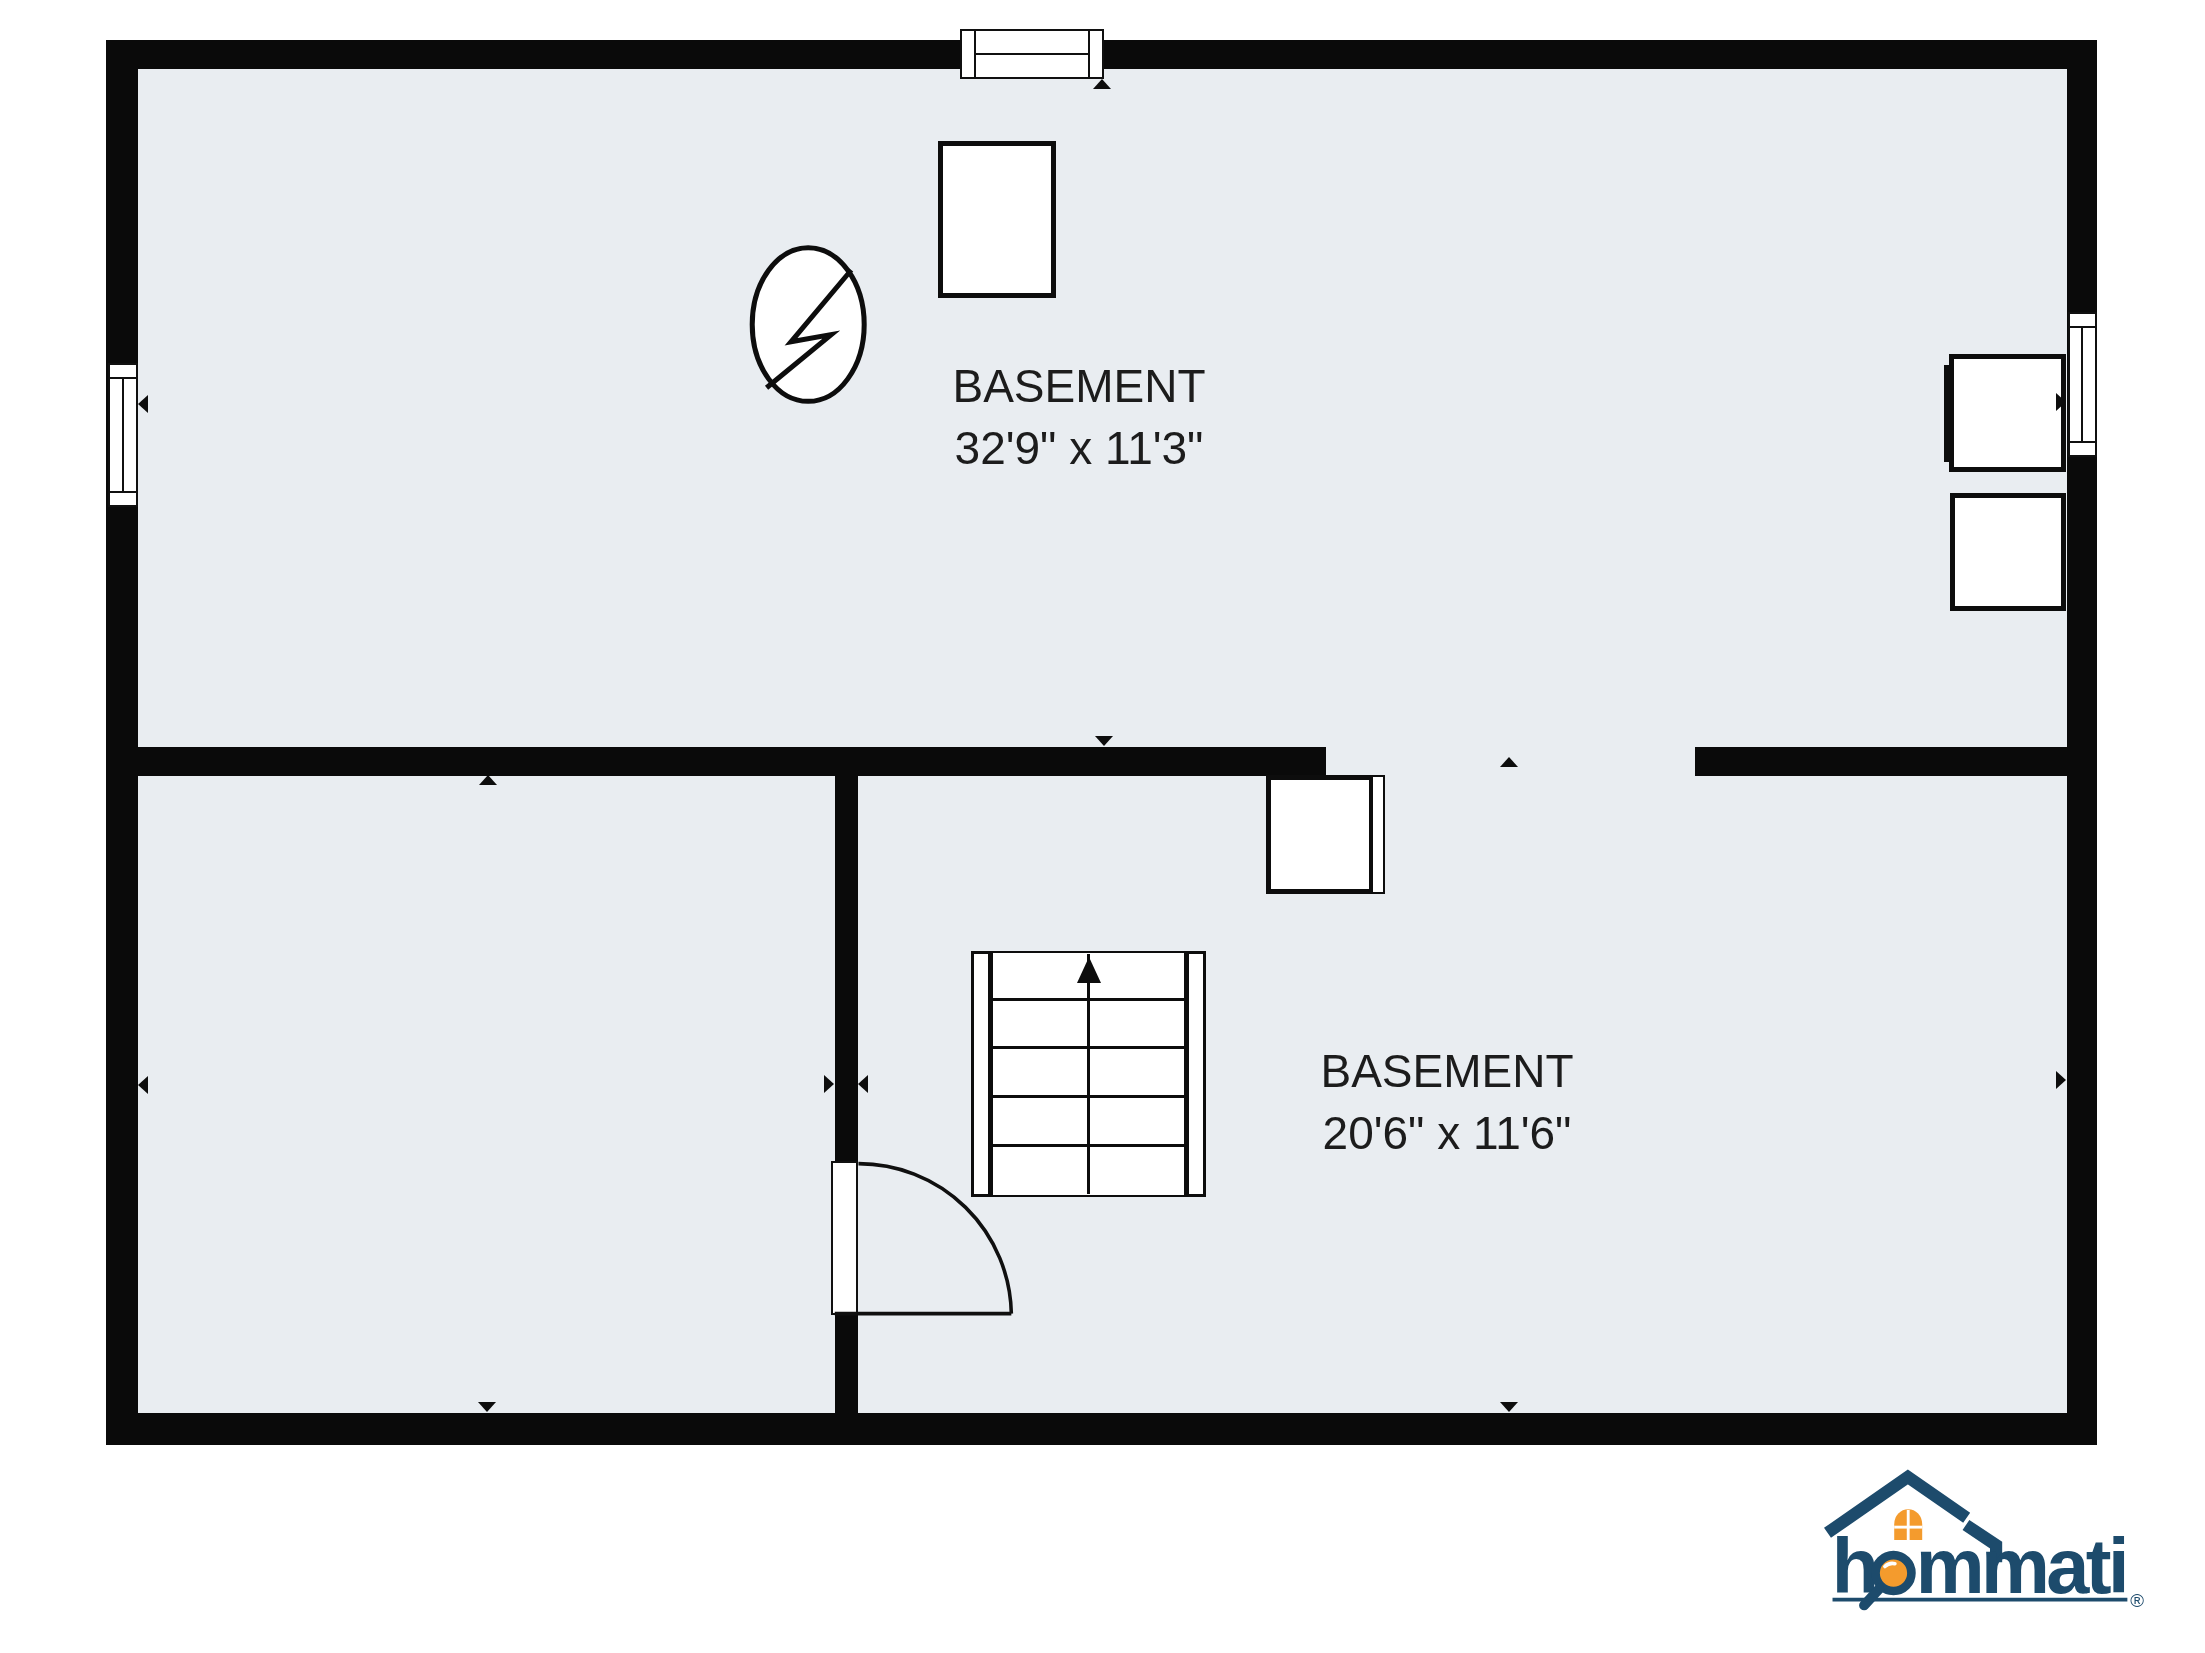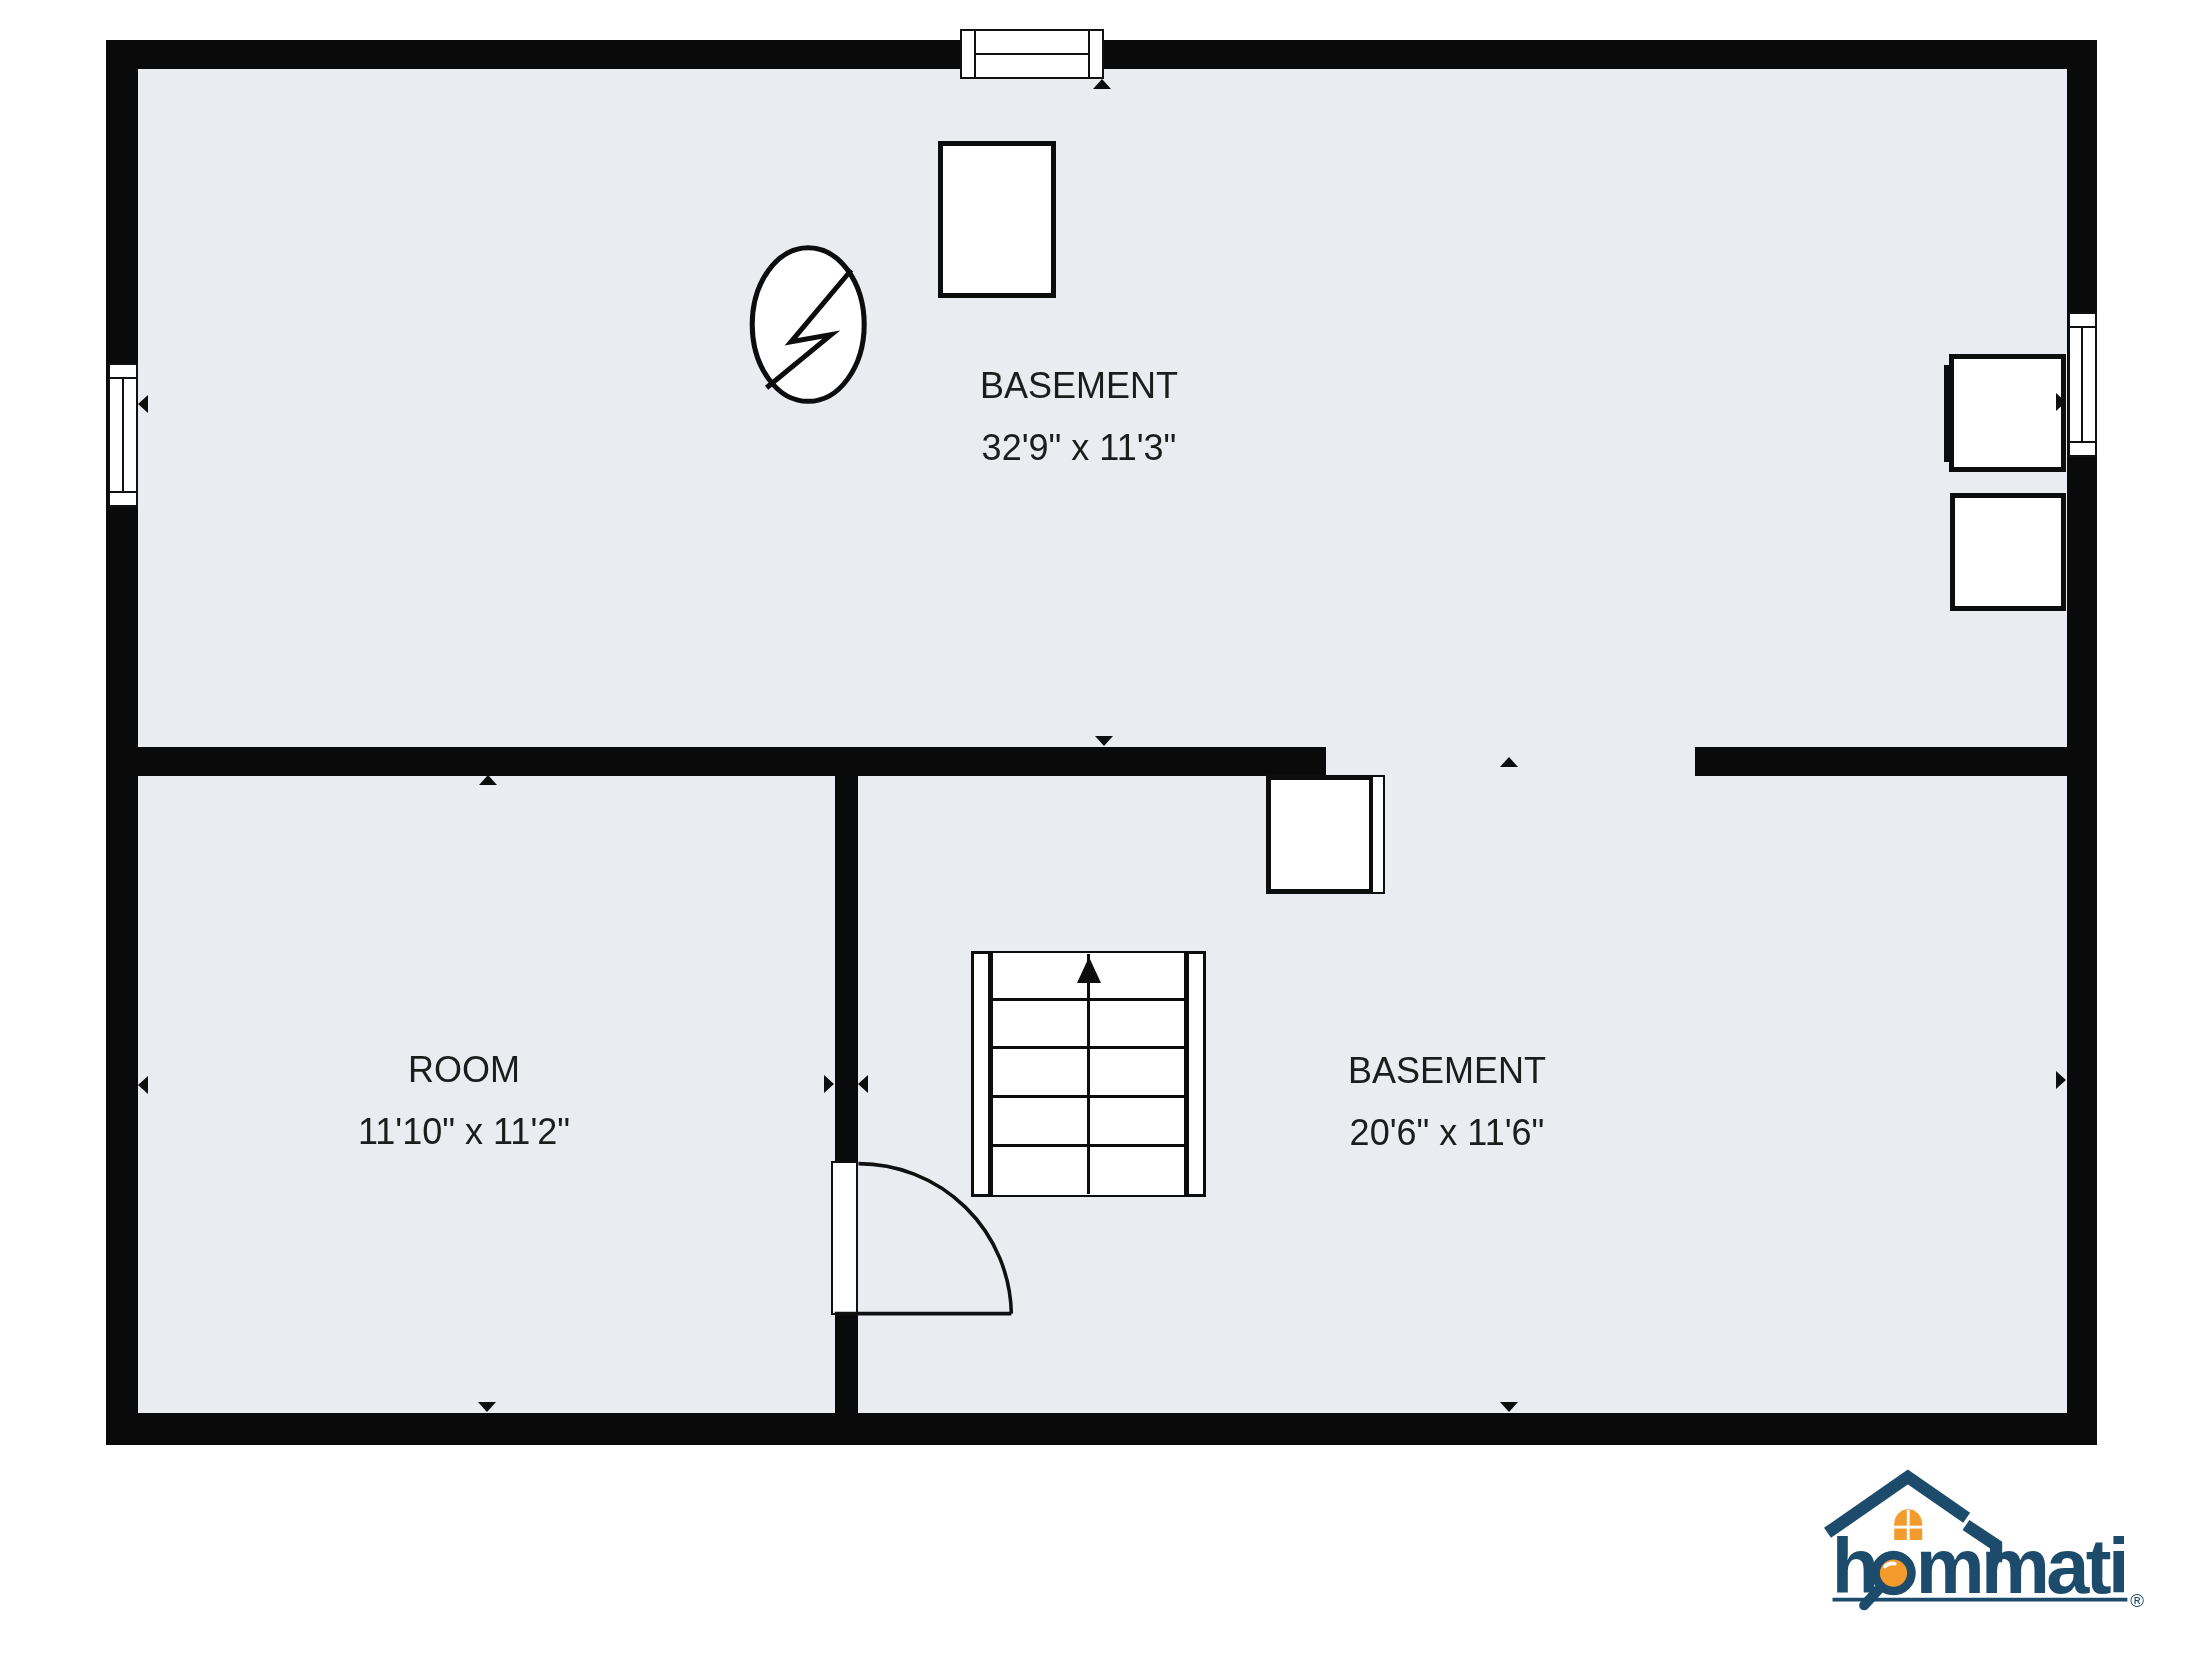--- a/index.html
+++ b/index.html
@@ -14,21 +14,21 @@
   .win .capL{position:absolute;top:-0.7px;bottom:-0.7px;left:0;width:12.2px;border-right:2.2px solid #101010;}
   .win .capR{position:absolute;top:-0.7px;bottom:-0.7px;right:0;width:12.2px;border-left:2.2px solid #101010;}
   .win .hmid{position:absolute;top:50%;margin-top:-1.4px;left:12.2px;right:12.2px;height:2.2px;background:#101010;}
   .box{position:absolute;background:#ffffff;border:5px solid #0d0d0d;box-sizing:border-box;}
   .tri{position:absolute;width:0;height:0;}
   .tri.up{border-left:9.3px solid transparent;border-right:9.3px solid transparent;border-bottom:10.8px solid #0d0d0d;}
   .tri.down{border-left:9.3px solid transparent;border-right:9.3px solid transparent;border-top:10.8px solid #0d0d0d;}
   .tri.left{border-top:9.3px solid transparent;border-bottom:9.3px solid transparent;border-right:10.8px solid #0d0d0d;}
   .tri.right{border-top:9.3px solid transparent;border-bottom:9.3px solid transparent;border-left:10.8px solid #0d0d0d;}
   .room-label{position:absolute;transform:translateX(-50%);text-align:center;
-              color:#1c1c1c;font-size:36px;line-height:62px;white-space:nowrap;font-weight:400;}
+              color:#1c1c1c;font-size:46px;line-height:62px;white-space:nowrap;font-weight:400;}
   .stairs{position:absolute;left:971px;top:951px;width:235px;height:246px;}
   .rail{position:absolute;top:0;height:246px;width:20px;background:#fff;border:3.6px solid #0d0d0d;box-sizing:border-box;}
   .treads{position:absolute;left:20px;top:0;width:195px;height:246px;background:#fff;border:2.9px solid #0d0d0d;box-sizing:border-box;}
   .tline{position:absolute;left:0;right:0;height:2.9px;background:#0d0d0d;}
   .cline{position:absolute;left:116px;top:2.9px;width:2.9px;height:240px;background:#0d0d0d;}
   .stair-arrow{position:absolute;left:106px;top:5.7px;width:0;height:0;
                border-left:12.2px solid transparent;border-right:12.2px solid transparent;border-bottom:26px solid #0d0d0d;}
   .door-leaf{position:absolute;left:831px;top:1161px;width:27px;height:154px;
              background:#fff;border:2.9px solid #101010;box-sizing:border-box;}
   .overlay{position:absolute;left:0;top:0;pointer-events:none;}
@@ -111,24 +111,20 @@
     <g>
       <path d="M 1196 1621 A 213 213 0 0 1 1409 1830" fill="none" stroke="#101010" stroke-width="5"></path>
       <path d="M 1163 1830 L 1409 1830" fill="none" stroke="#101010" stroke-width="5"></path>
     </g>
   </svg>
 
   <div class="room-label" style="left:1079px;top:355px;">
     <div>BASEMENT</div>
     <div>32'9" x 11'3"</div>
   </div>
-  <div class="room-label" style="left:464px;top:1039px;">
-    <div>ROOM</div>
-    <div>11'10" x 11'2"</div>
-  </div>
   <div class="room-label" style="left:1447px;top:1040px;">
     <div>BASEMENT</div>
     <div>20'6" x 11'6"</div>
   </div>
 
   <svg class="overlay" style="left:1820px;top:1464px;" width="345" height="165" viewBox="0 0 480 230">
     <g>
       <path d="M 10 96 L 122 18 L 204 75" fill="none" stroke="#1d4b6c" stroke-width="17"></path>
       <path d="M 203 85 L 245 113 L 245 137" fill="none" stroke="#1d4b6c" stroke-width="17"></path>
       <g>

